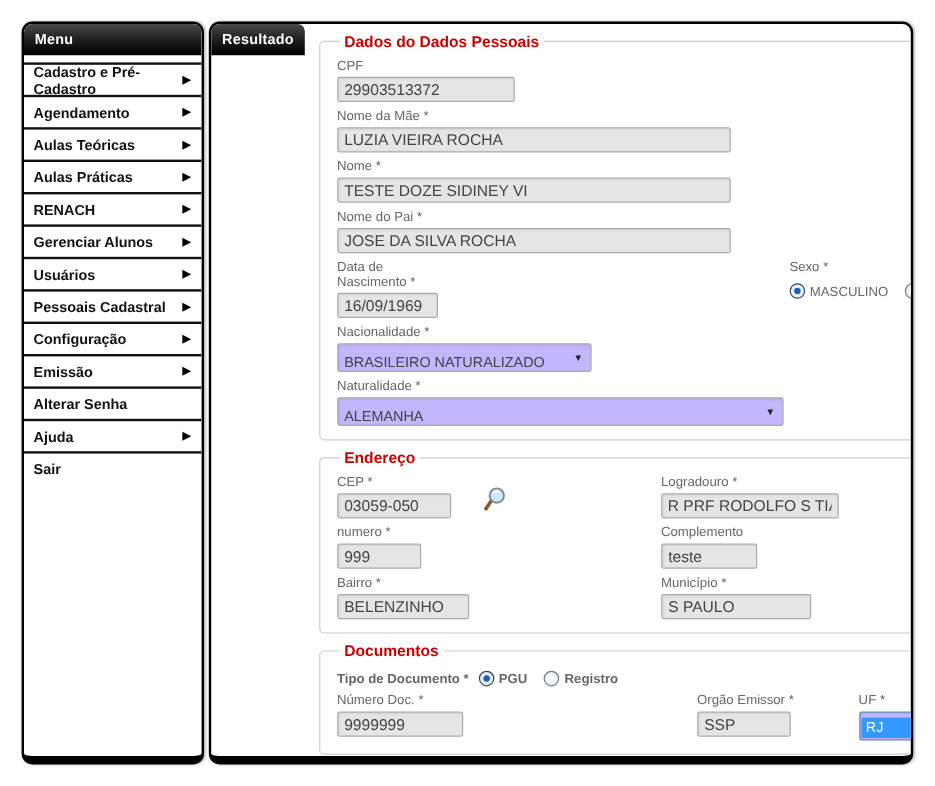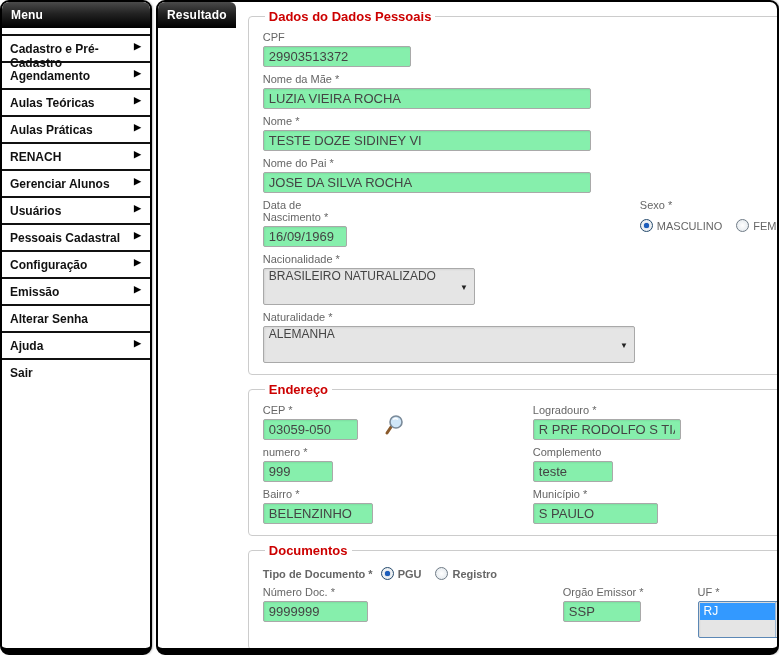--- a/index.html
+++ b/index.html
@@ -1,58 +1,58 @@
 <!DOCTYPE html>
 <html><head>
 <meta charset="utf-8">
 <style>
   * { box-sizing: border-box; margin: 0; padding: 0; }
   html,body { background:#fff; width:779px; height:655px; overflow:hidden;
     font-family:"Liberation Sans", sans-serif; }
-  .app { display:flex; gap:4px; padding:0; width:779px; height:655px; }
+  .app { display:flex; gap:4px; padding:18px; width:779px; height:655px; }
 
   
   .panel { background:#fff; border:2px solid #000; border-bottom-width:7px;
     border-radius:9px; overflow:hidden; box-shadow:1px 0 2px rgba(0,0,0,.25); }
   .panel-header { height:26px; line-height:26px; padding:0 9px;
     background:linear-gradient(#4a4a4a, #222 45%, #000);
     color:#fff; font-size:12px; font-weight:bold;
     border-radius:6px 6px 0 0; letter-spacing:.2px; }
   .sidebar { width:152px; flex:0 0 152px; }
   .main { flex:1; display:flex; flex-direction:row; }
 
   
   .menu { list-style:none; margin-top:6px; }
-  .menu li { display:flex; align-items:flex-start; justify-content:space-between;
+  .menu li { display:flex; align-items:center; justify-content:space-between;
     padding:6px 9px 6px 8px; border-top:2px solid #111;
     font-size:12px; font-weight:bold; color:#111; cursor:pointer; height:27px; }
   .menu li .arrow { font-size:9px; color:#000; line-height:1; }
 
   
   .content { padding:7px 12px 4px; flex:1; }
   fieldset { border:1px solid #ccc; border-radius:4px;
     padding:1px 14px 11px; margin-bottom:7px; }
   legend { color:#cc0000; font-weight:bold; font-size:13px; padding:0 4px; margin-left:2px; }
 
   .fg label, .flabel { display:block; font-size:11px; color:#666; margin:6px 0 3px; }
   input.tx { display:block; border:1px solid #a9a9a9; border-radius:2px;
-    background:#86efac; color:#444; font-size:13px; padding:2px 5px; height:21px;
+    background:#e5e5e5; color:#444; font-size:13px; padding:2px 5px; height:21px;
     font-family:"Liberation Sans", sans-serif;
     box-shadow:inset 1px 1px 2px rgba(0,0,0,.07); }
 
   .w148{width:148px}.w328{width:328px}.w78{width:84px}.w95{width:95px}
   .w148b{width:148px}.w70{width:70px}.w80{width:80px}.w110{width:110px}
   .w125{width:125px}.w105{width:105px}.w78b{width:78px}
 
   .row { display:flex; align-items:flex-start; }
 
   
   .select { position:relative; border:1px solid #a9a9a9; border-radius:2px;
-    background:#e5e5e5; height:37px; font-size:12px; color:#444; cursor:pointer;
-    display:flex; align-items:flex-start; padding:0 22px 0 5px;
+    background:#c4b5fd; height:24px; font-size:12px; color:#444; cursor:pointer;
+    display:flex; align-items:flex-end; padding:0 22px 0 5px;
     box-shadow:inset 1px 1px 2px rgba(0,0,0,.07); }
   .select .dd { position:absolute; right:6px; top:50%; transform:translateY(-50%);
     font-size:8px; color:#222; }
   .w212{width:212px}.w372{width:372px}
   .select.uf { width:98px; border-color:#5b87b5; padding:0; }
   .select.uf .val { background:#3399ff; color:#fff; flex:1; height:17px;
     line-height:17px; margin:1px 0 1px 1px; padding-left:4px; }
   .select.uf .ddbox { width:20px; height:100%; border-left:1px solid #9db8d2;
     display:flex; align-items:center; justify-content:center; font-size:8px; color:#222; }
 

